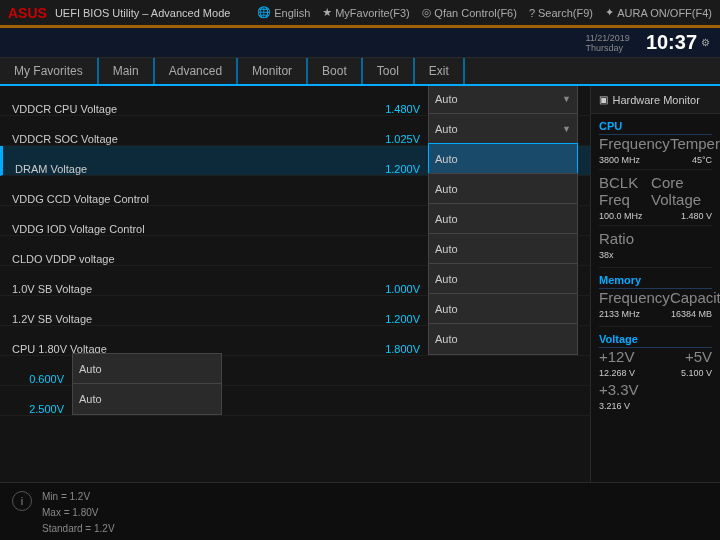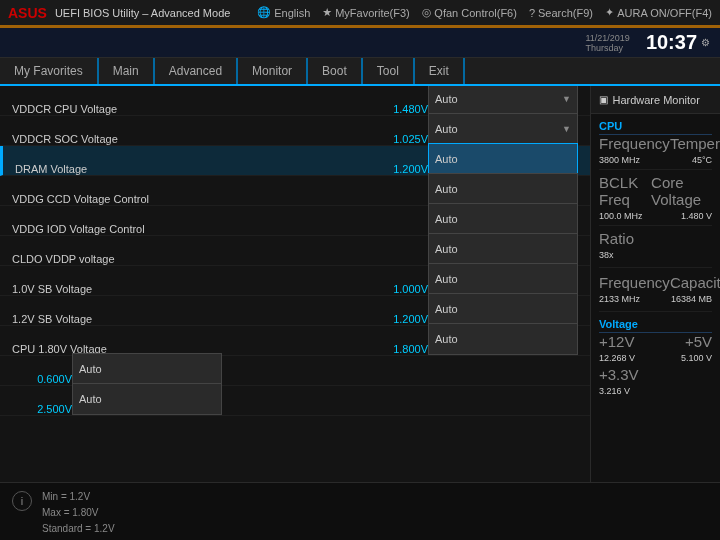--- a/index.html
+++ b/index.html
@@ -117,21 +117,21 @@
     .voltage-name {
       flex: 1;
       font-size: 11px;
       color: #ccc;
     }
     .voltage-value {
       width: 60px;
       font-size: 11px;
       color: #00ccff;
       text-align: right;
-      padding-right: 0;
+      padding-right: 8px;
     }
     .voltage-dropdown {
       width: 150px;
       height: 32px;
       background: #2a2a2a;
       border: 1px solid #444;
       color: #ccc;
       font-size: 11px;
       padding: 0 6px;
       display: flex;
@@ -383,20 +383,21 @@
         <span class="hw-label">Ratio</span>
       </div>
       <div class="hw-row">
         <span class="hw-val">38x</span>
       </div>
     </div>
 
     <div class="hw-divider" style="margin:0 8px;"></div>
 
     <div class="hw-section">
+      <div class="hw-section-title">Memory</div>
       <div class="hw-row">
         <span class="hw-label">Frequency</span>
         <span class="hw-label">Capacity</span>
       </div>
       <div class="hw-row">
         <span class="hw-val">2133 MHz</span>
         <span class="hw-val">16384 MB</span>
       </div>
     </div>
 

